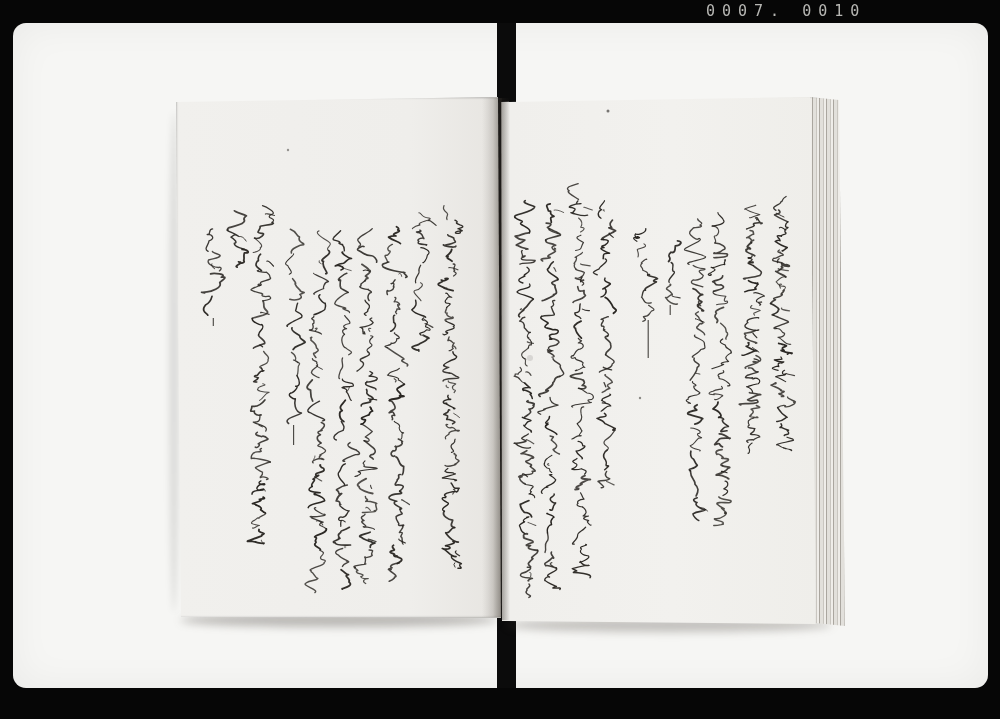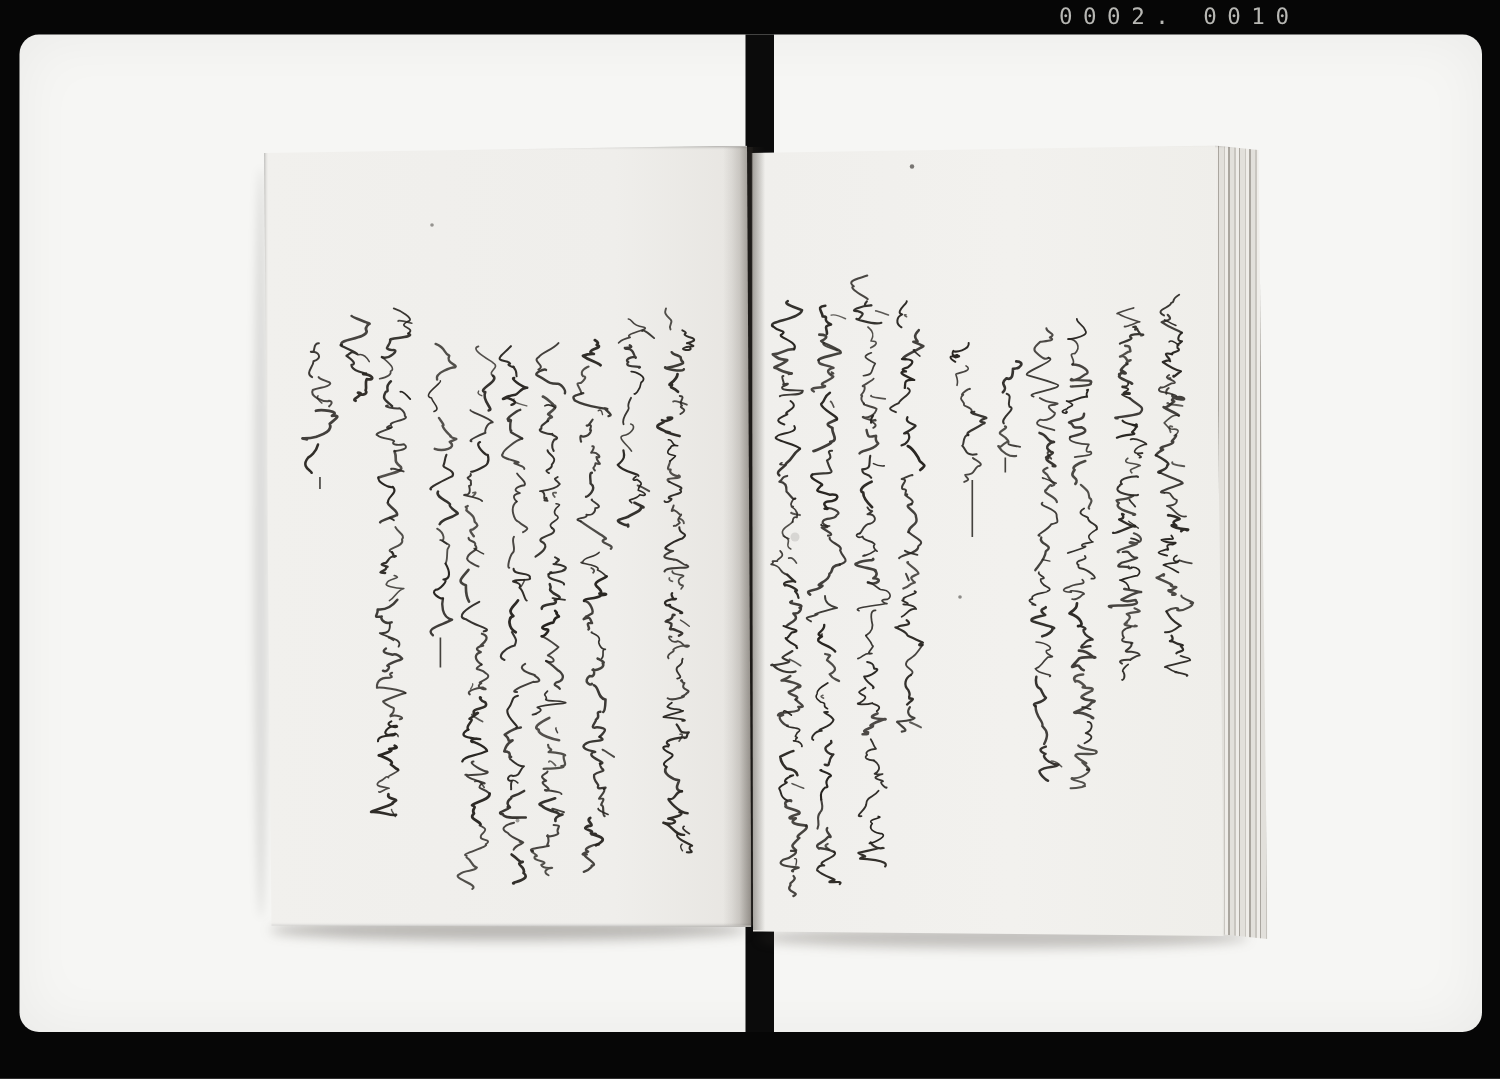--- a/index.html
+++ b/index.html
@@ -39,21 +39,21 @@
     background:linear-gradient(90deg,rgba(70,64,58,0) 0%,rgba(70,64,58,0.16) 55%,rgba(60,54,48,0.42) 90%,rgba(38,34,30,0.55) 100%);}
   .gutter-right{position:absolute;left:502px;top:98px;width:8px;height:522px;
     background:linear-gradient(90deg,rgba(38,34,30,0.32) 0%,rgba(70,64,58,0) 100%);}
   .cal-layer{position:absolute;left:0;top:0;pointer-events:none;}
 </style>
 </head>
 <body>
 
 <div class="stage">
 
-  <div class="counter">0002. 0010</div>
+  <div class="counter">0007. 0010</div>
 
   <div class="mat"></div>
 
   <div class="center-strip"></div>
 
   <div class="shadow shadow-left"></div>
   <div class="shadow shadow-right"></div>
   <div class="shadow-side shadow"></div>
 
   <div class="page page-left"></div>

